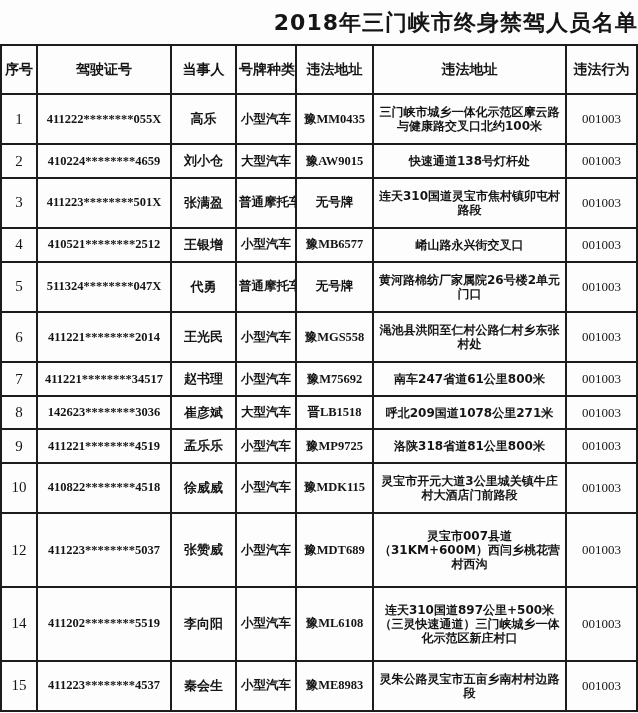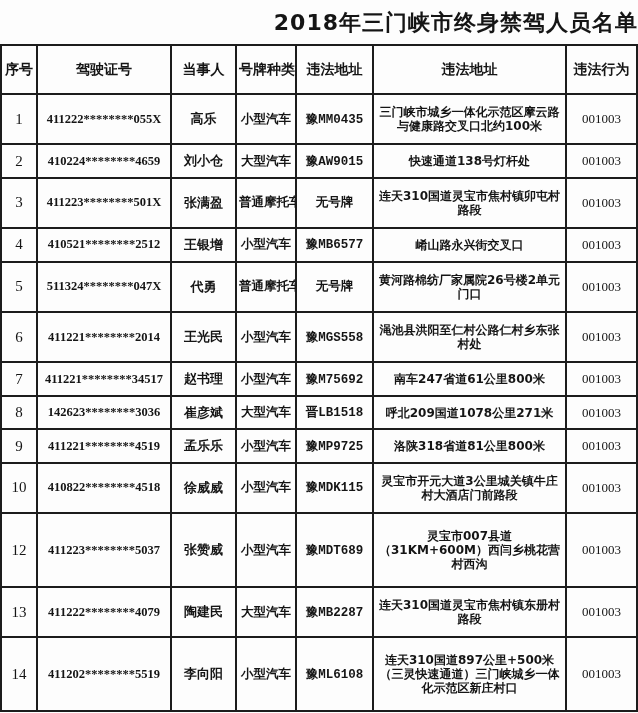--- a/index.html
+++ b/index.html
@@ -45,21 +45,21 @@
   .ban-table td { font-weight: bold; }
   
   .c0 { font-family: "Liberation Serif", "DejaVu Serif", serif; font-size: 15px; font-weight: normal !important; }
   
   .c1 { font-family: "Liberation Serif", "DejaVu Serif", serif; font-size: 12.5px; font-weight: normal; white-space: nowrap; letter-spacing: 0; }
   
   .c2 { font-size: 13px; white-space: nowrap; }
   
   .c3 { font-size: 12.5px; white-space: nowrap; }
   
-  .c4 { font-family: Liberation Mono, monospace; font-size: 12.5px; font-weight: bold; white-space: nowrap; }
+  .c4 { font-family: Liberation Serif, serif; font-size: 12.5px; font-weight: bold; white-space: nowrap; }
   
   .c5 { font-size: 12px; line-height: 14px; }
   
   .c6 { font-family: "Liberation Serif", "DejaVu Serif", serif; font-size: 13px; font-weight: normal !important; white-space: nowrap; }
 </style>
 </head>
 <body>
 
 <div class="page">
   <div class="title">2018年三门峡市终身禁驾人员名单</div>
@@ -178,32 +178,32 @@
         <tr>
           <td class="c0">12</td>
           <td class="c1">411223********5037</td>
           <td class="c2">张赞威</td>
           <td class="c3">小型汽车</td>
           <td class="c4">豫MDT689</td>
           <td class="c5">灵宝市007县道（31KM+600M）西闫乡桃花营村西沟</td>
           <td class="c6">001003</td>
         </tr>
         <tr>
-          <td class="c0">13</td>
-          <td class="c1">411222********4079</td>
-          <td class="c2">陶建民</td>
-          <td class="c3">大型汽车</td>
-          <td class="c4">豫MB2287</td>
-          <td class="c5">连天310国道灵宝市焦村镇东册村路段</td>
-          <td class="c6">001003</td>
-        </tr>
-        <tr>
           <td class="c0">14</td>
           <td class="c1">411202********5519</td>
           <td class="c2">李向阳</td>
           <td class="c3">小型汽车</td>
           <td class="c4">豫ML6108</td>
           <td class="c5">连天310国道897公里+500米（三灵快速通道）三门峡城乡一体化示范区新庄村口</td>
+          <td class="c6">001003</td>
+        </tr>
+        <tr>
+          <td class="c0">15</td>
+          <td class="c1">411223********4537</td>
+          <td class="c2">秦会生</td>
+          <td class="c3">小型汽车</td>
+          <td class="c4">豫ME8983</td>
+          <td class="c5">灵朱公路灵宝市五亩乡南村村边路段</td>
           <td class="c6">001003</td>
         </tr>
       </tbody>
   </table>
 </div>
 
 </body></html>

